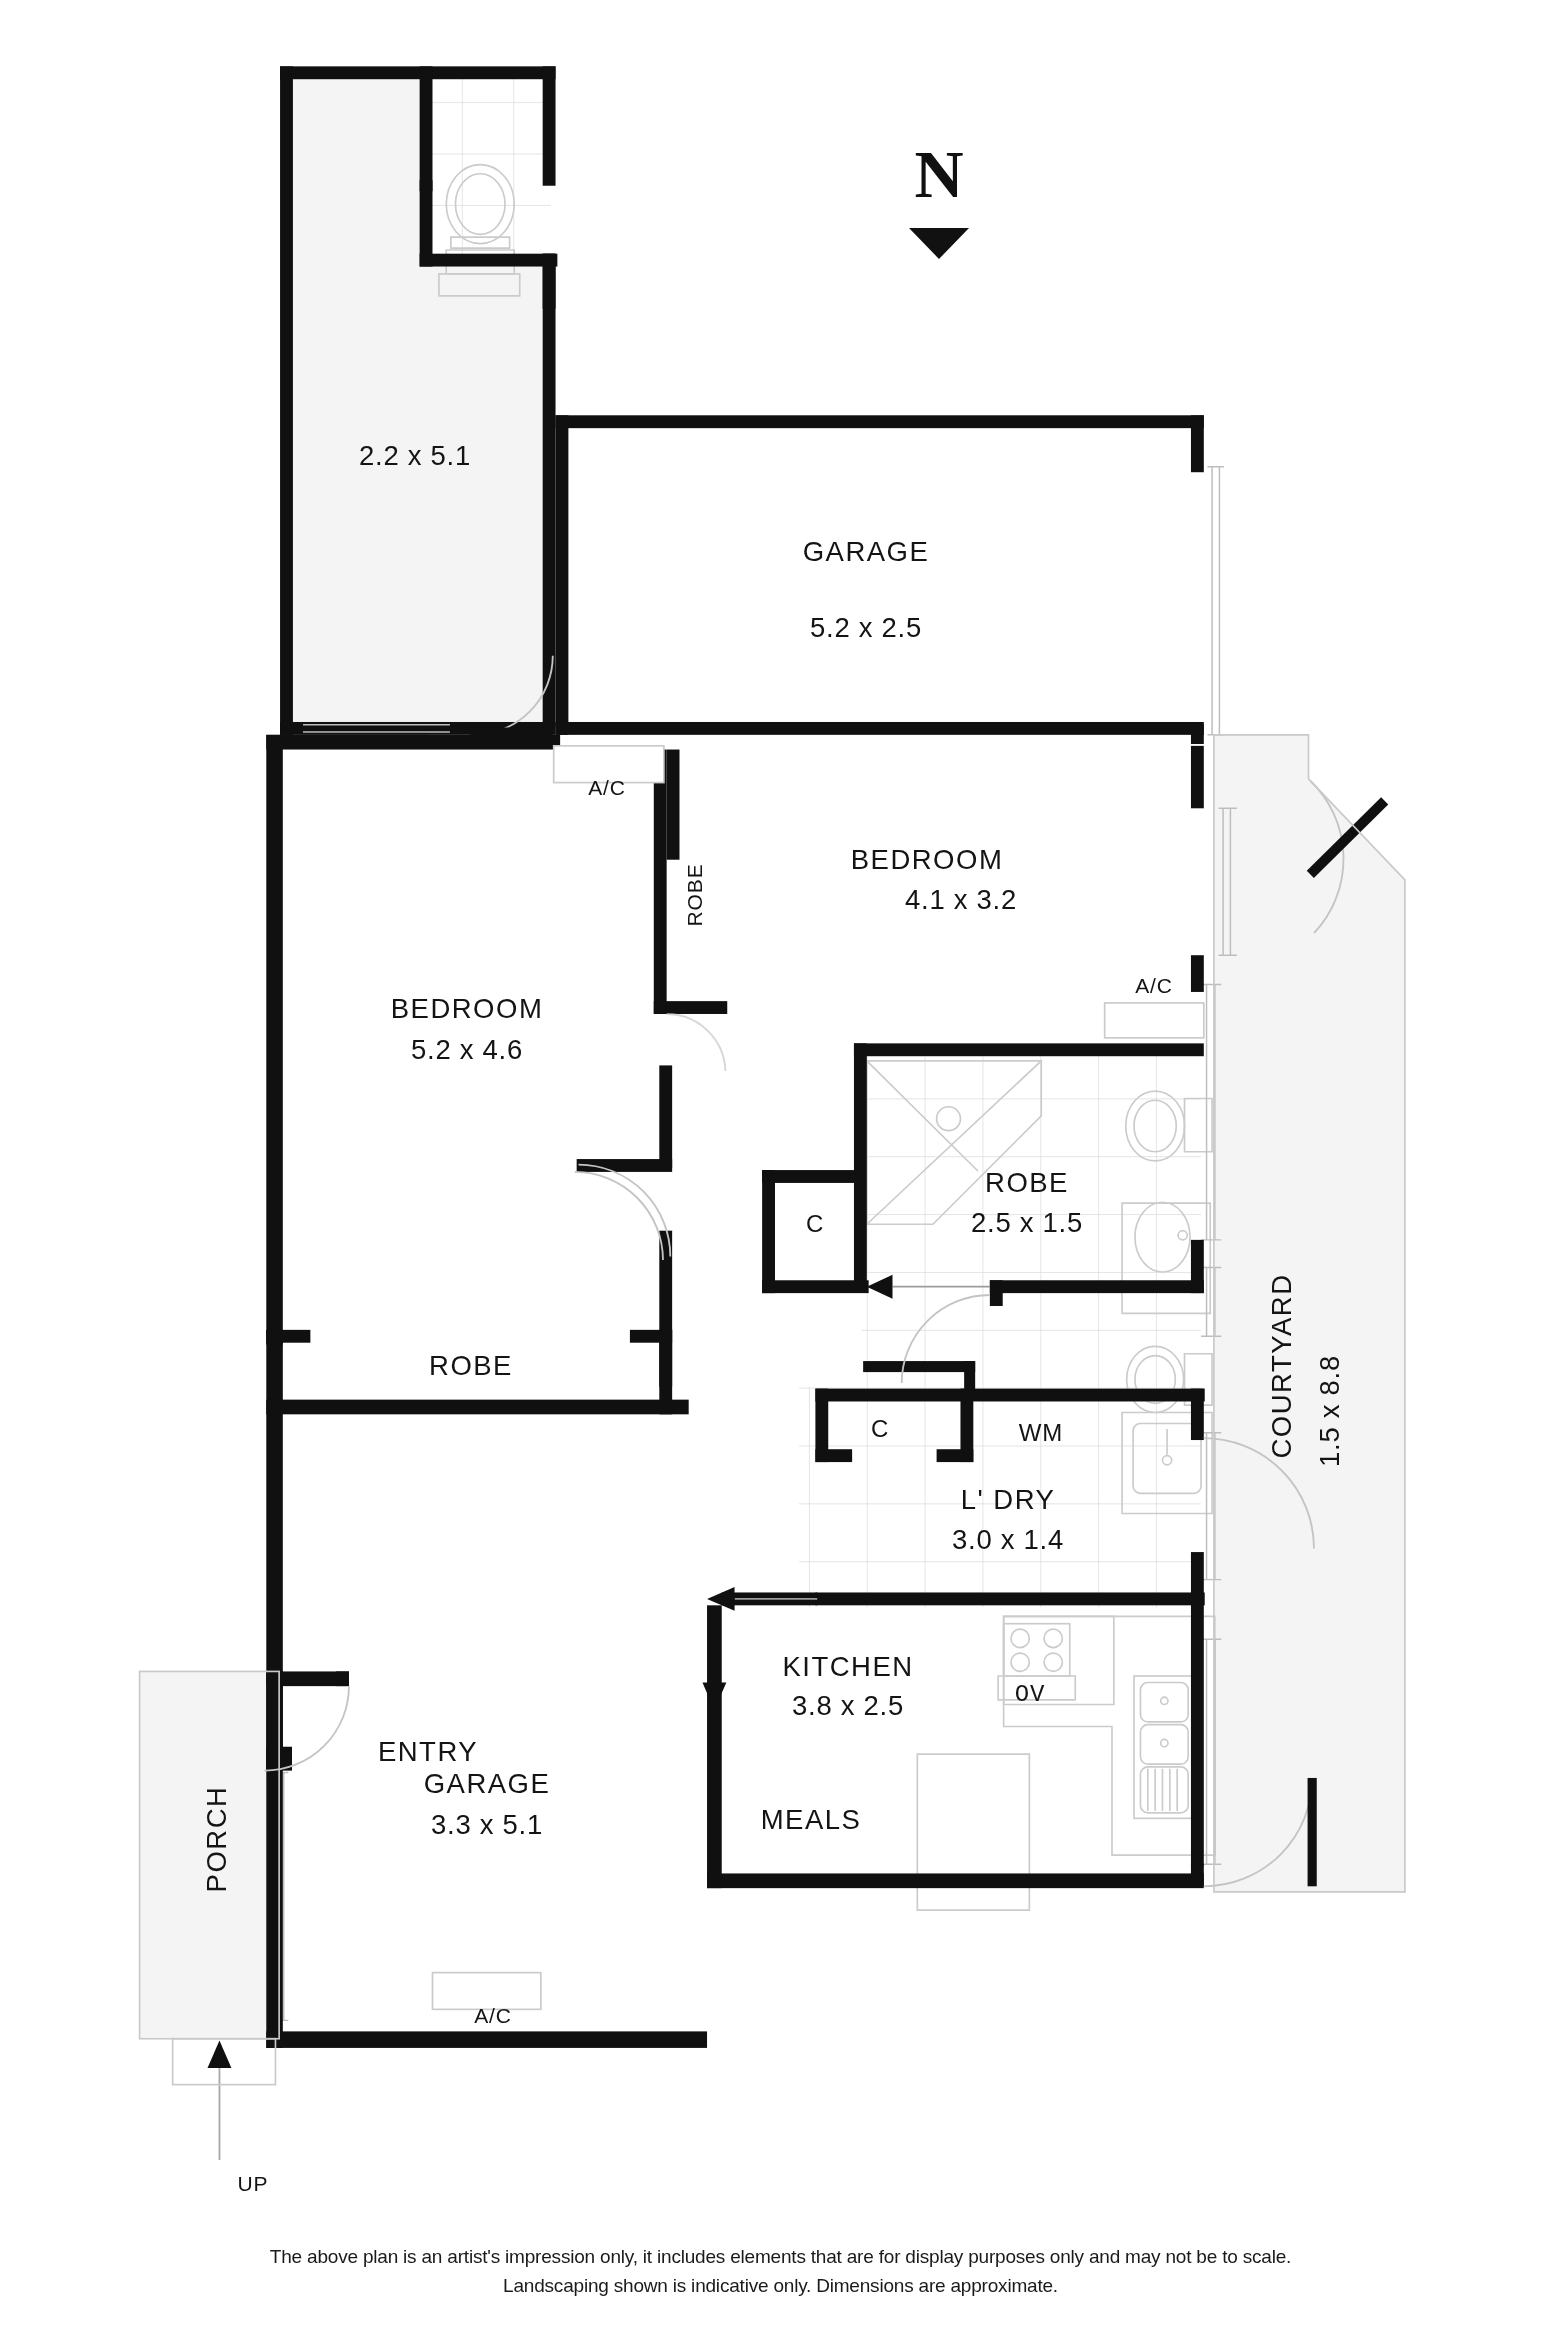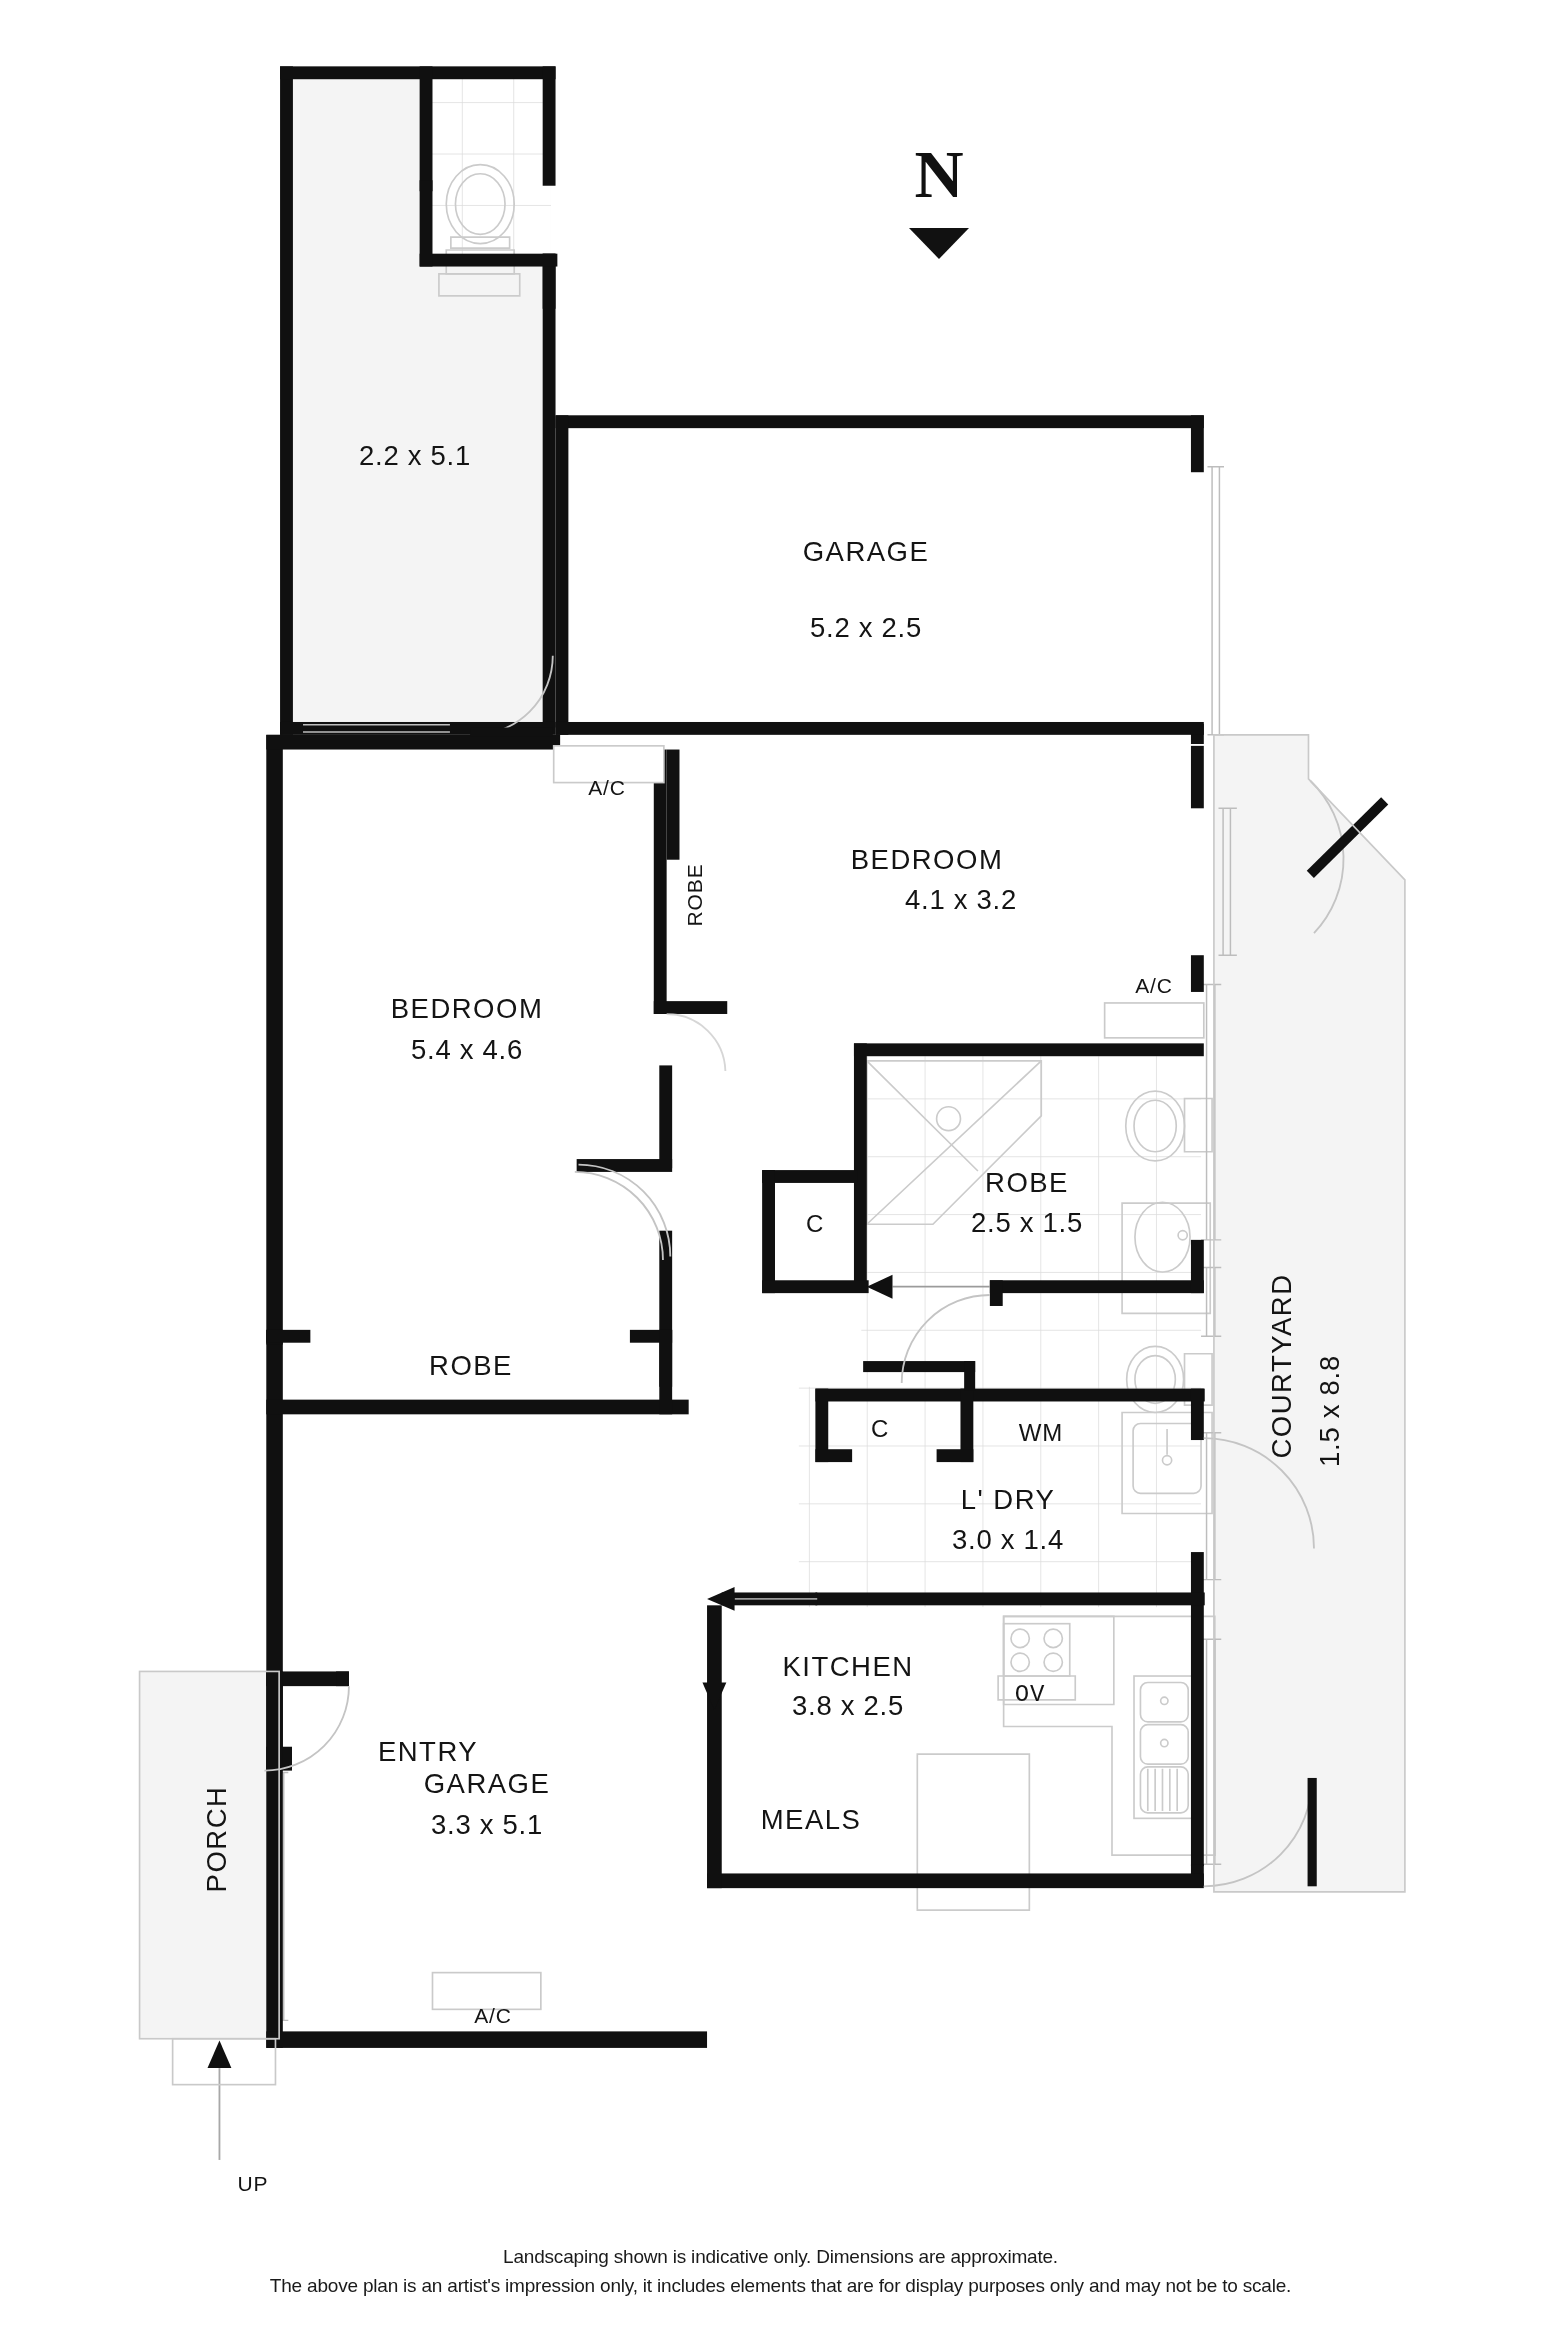--- a/index.html
+++ b/index.html
@@ -337,21 +337,21 @@
   <div class="lbl small" style="left:607px;  top:788px;">A/C</div>
 
   <div class="lbl small rot90" style="left:695px; top:895px;">ROBE</div>
 
   <div class="lbl room" style="left:927px; top:860px;">BEDROOM</div>
   <div class="lbl dim" style="left:961px; top:900px;text-align:center;">4.1 x 3.2</div>
 
   <div class="lbl small" style="left:1154px; top:986px;">A/C</div>
 
   <div class="lbl room" style="left:467px;  top:1009px;">BEDROOM</div>
-  <div class="lbl dim" style="left:467px;  top:1050px;">5.4 x 4.6</div>
+  <div class="lbl dim" style="left:467px;  top:1050px;">5.2 x 4.6</div>
 
   <div class="lbl room" style="left:471px;  top:1366px;">ROBE</div>
 
   <div class="lbl tiny" style="left:815px;  top:1224px;">C</div>
 
   <div class="lbl room" style="left:1027px; top:1183px;">ROBE</div>
   <div class="lbl dim" style="left:1027px; top:1223px;">2.5 x 1.5</div>
 
   <div class="lbl tiny" style="left:880px;  top:1429px;">C</div>
   <div class="lbl tiny" style="left:1041px; top:1433px;">WM</div>
@@ -374,18 +374,18 @@
   <div class="lbl small" style="left:493px;  top:2016px;">A/C</div>
 
   <div class="lbl room rot90" style="left:217px; top:1839px;">PORCH</div>
 
   <div class="lbl small" style="left:213px;  top:2184px;margin-left:40px;">UP</div>
 
   <div class="lbl room rot90" style="left:1282px; top:1366px;">COURTYARD</div>
   <div class="lbl dim rot90" style="left:1330px; top:1411px;">1.5 x 8.8</div>
 
   <div class="disclaimer" style="top:2243px;">
+    <div>The above plan is an artist's impression only, it includes elements that are for display purposes only and may not be to scale.</div>
     <div>Landscaping shown is indicative only. Dimensions are approximate.</div>
-    <div>The above plan is an artist's impression only, it includes elements that are for display purposes only and may not be to scale.</div>
   </div>
 
 </div>
 
 
 </body></html>

